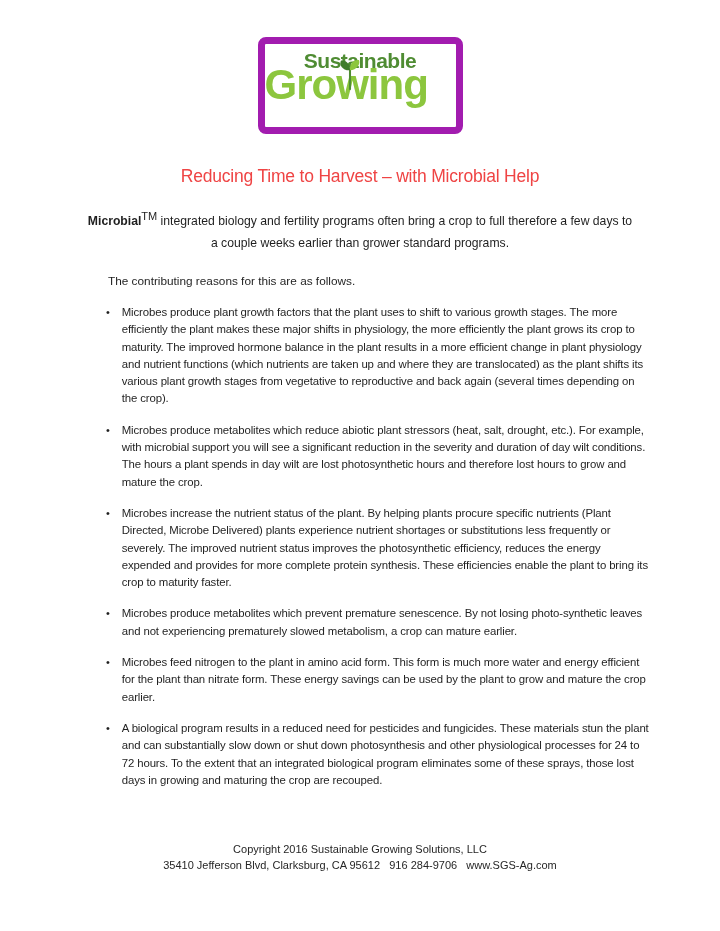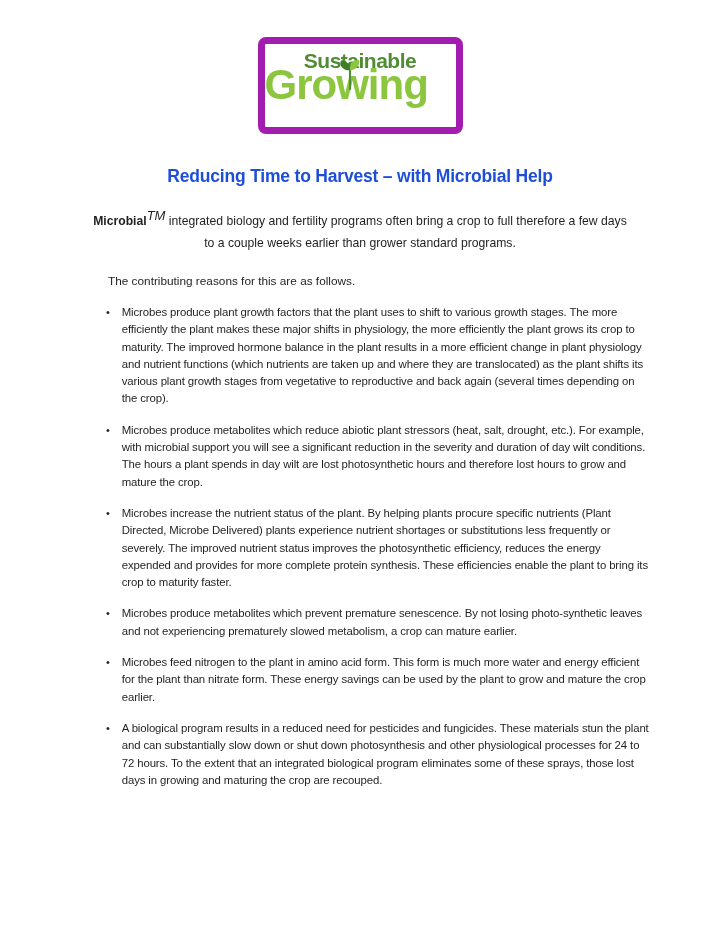--- a/index.html
+++ b/index.html
@@ -19,31 +19,31 @@
   .logo-line1 { text-align:center; color:#4f8c33; font-weight:bold;
     font-size:21px; line-height:18px; letter-spacing:-0.5px; }
   .logo-line2 { color:#8cc63e; font-weight:bold;
     font-size:42px; line-height:30px; letter-spacing:-1px; }
   .logo-line3 { text-align:center; color:#bc7d2c; font-weight:bold;
     font-size:17.5px; line-height:18px; letter-spacing:0.3px; transform:translateX(7px); }
   .sprout { position:absolute; left:72px; top:15px; width:26px; height:32px; pointer-events:none; }
 
   
   .title {
-    margin-top:32px; text-align:center; font-size:17.5px; font-weight:bold;
-    color:#1d4ed8; letter-spacing:-0.2px;
+    margin-top:32px; text-align:center; font-size:17.5px; font-weight:normal;
+    color:#ef4444; letter-spacing:-0.2px;
   }
 
   
   .intro {
     margin:24px auto 0; width:545px; text-align:center;
     font-size:12.2px; line-height:21.5px; color:#1f1f1f;
   }
   .intro .brand { font-weight:bold; }
-  .intro sup { font-size:13px; vertical-align:super; line-height:0;font-style:italic; }
+  .intro sup { font-size:11px; vertical-align:super; line-height:0; }
 
   
   .lead { margin:20px 0 0 108px; font-size:11.8px; color:#1f1f1f; }
 
   
   .bullets { margin:16px 0 0; padding:0 0 0 106px; list-style:none; }
   .bullets li {
     display:flex; gap:12px; width:545px; box-sizing:border-box;
     font-size:11.4px; line-height:17.3px; letter-spacing:-0.12px;
     color:#1f1f1f; margin-bottom:14px;
@@ -101,14 +101,18 @@
     <li>
       <span class="dot">•</span>
       <span class="btext">Microbes feed nitrogen to the plant in amino acid form.  This form is much more water and energy efficient for the plant than nitrate form.  These energy savings can be used by the plant to grow and mature the crop earlier.</span>
     </li>
     <li>
       <span class="dot">•</span>
       <span class="btext">A biological program results in a reduced need for pesticides and fungicides.  These materials stun the plant and can substantially slow down or shut down photosynthesis and other physiological processes for 24 to 72 hours.  To the extent that an integrated biological program eliminates some of these sprays, those lost days in growing and maturing the crop are recouped.</span>
     </li>
   </ul>
 
+  <div class="footer">
+    <div>Copyright 2016 Sustainable Growing Solutions, LLC</div>
+    <div>35410 Jefferson Blvd, Clarksburg, CA 95612   916 284-9706   www.SGS-Ag.com</div>
+  </div>
 
 </div>
 
 </body></html>

